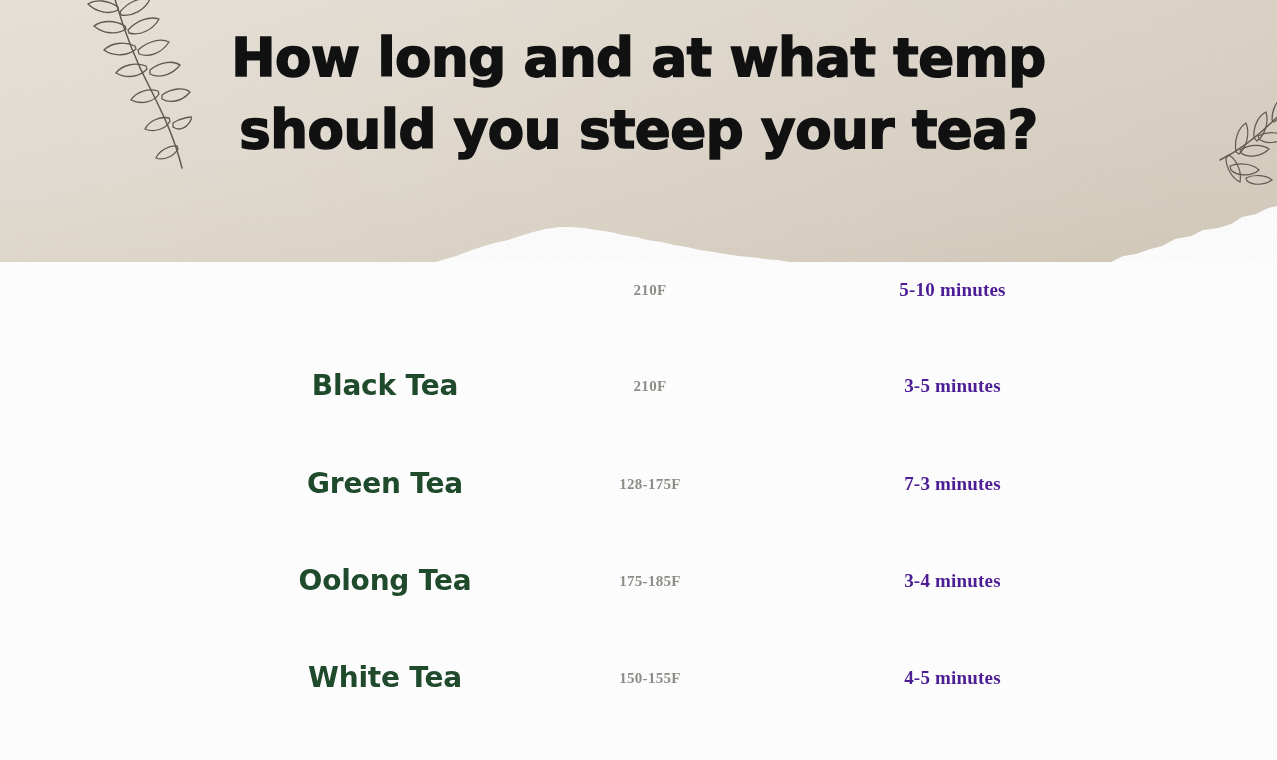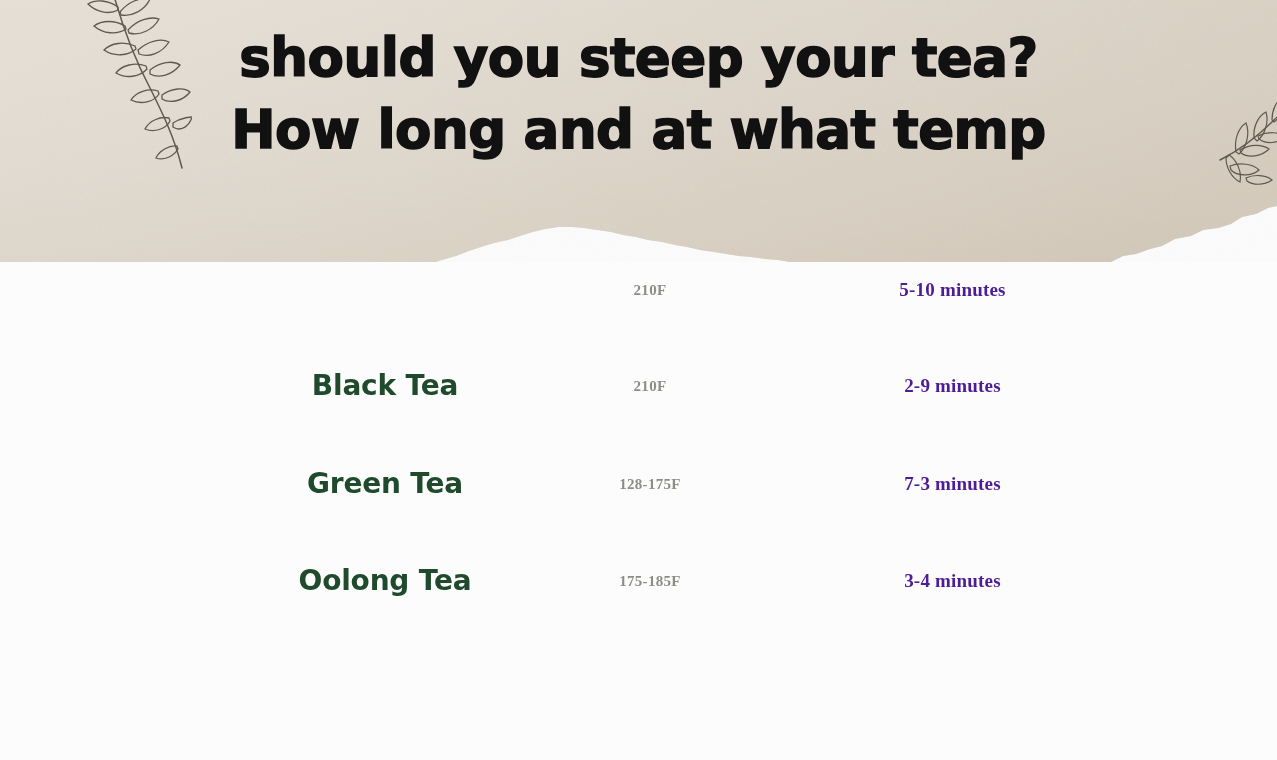--- a/index.html
+++ b/index.html
@@ -214,45 +214,50 @@
           <path d="M52,38 C62,33 74,34 80,39 C72,46 59,46 53,41 Z"></path>
           <path d="M20,60 C20,70 26,80 34,84 C36,74 31,62 23,57 Z"></path>
           <path d="M24,68 C34,64 47,66 53,72 C45,79 31,78 25,72 Z"></path>
           <path d="M40,80 C48,76 60,77 66,82 C58,88 46,87 41,83 Z"></path>
           <path d="M66,22 C66,12 70,3 77,0 C79,9 75,19 68,24 Z"></path>
         </g>
       </g>
     </svg>
 
     <div class="title-block">
+      <span class="title-line">How long and at what temp</span>
       <span class="title-line">should you steep your tea?</span>
-      <span class="title-line">How long and at what temp</span>
     </div>
   </div>
 
   <div class="table">
 
     <div class="row" style="top:8px;">
       <div class="cell cell-temp">210F</div>
       <div class="cell cell-time">5-10 minutes</div>
     </div>
 
     <div class="row" style="top:104px;">
       <div class="cell cell-name">Black Tea</div>
       <div class="cell cell-temp">210F</div>
-      <div class="cell cell-time">2-9 minutes</div>
+      <div class="cell cell-time">3-5 minutes</div>
     </div>
 
     <div class="row" style="top:202px;">
       <div class="cell cell-name">Green Tea</div>
       <div class="cell cell-temp">128-175F</div>
       <div class="cell cell-time">7-3 minutes</div>
     </div>
 
     <div class="row" style="top:299px;">
       <div class="cell cell-name">Oolong Tea</div>
       <div class="cell cell-temp">175-185F</div>
       <div class="cell cell-time">3-4 minutes</div>
     </div>
 
+    <div class="row" style="top:396px;">
+      <div class="cell cell-name">White Tea</div>
+      <div class="cell cell-temp">150-155F</div>
+      <div class="cell cell-time">4-5 minutes</div>
+    </div>
 
   </div>
 </div>
 
 </body></html>

